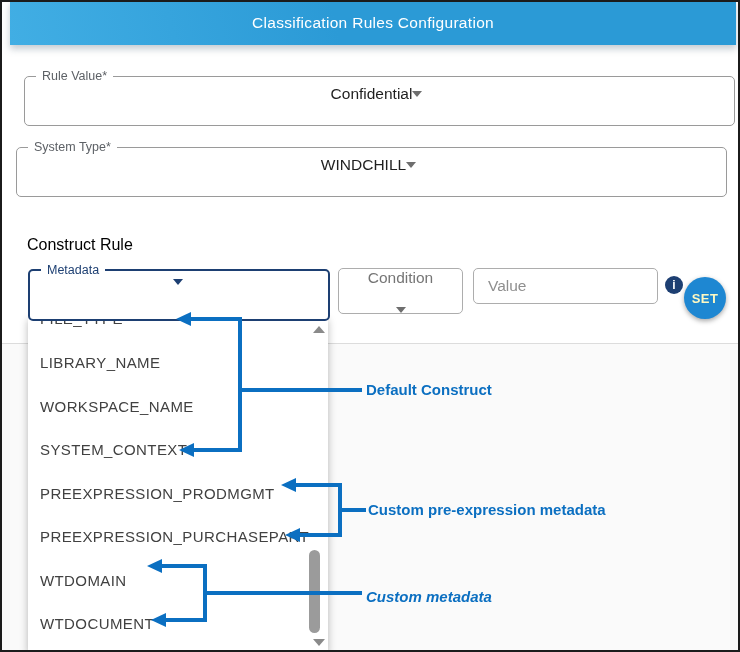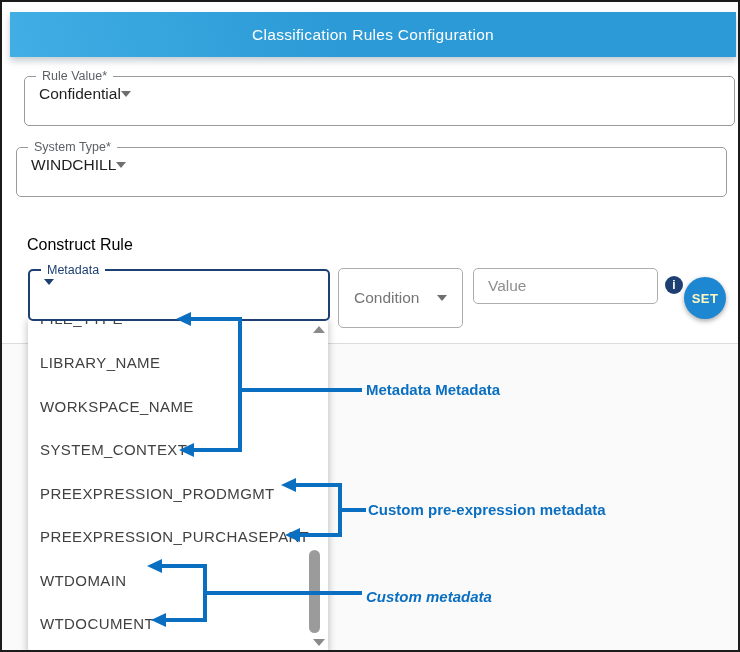--- a/index.html
+++ b/index.html
@@ -1,31 +1,31 @@
 <!DOCTYPE html>
 <html style="--header-blue: #2b9ad6; --header-blue-light: #41aee4; --navy: #1d3f72; --set-blue: #1e87d2; --ann-blue: #0b6fc1;"><head>
 <meta charset="utf-8">
 <style>
   html,body{margin:0;padding:0;background:#fff;font-family:"Liberation Sans",sans-serif;}
   #screen{position:relative;width:740px;height:652px;background:#fff;overflow:hidden;}
   .frame{position:absolute;inset:0;border:2px solid #1b1b1b;pointer-events:none;z-index:20;}
 
   
-  .header{position:absolute;left:10px;top:12px;width:726px;height:45px;
+  .header{position:absolute;left:10px;top:0;width:726px;height:45px;
     background:linear-gradient(75deg,var(--header-blue-light,#41aee4) 0%,var(--header-blue,#2b9ad6) 45%,var(--header-blue,#2391d0) 100%);
     display:flex;align-items:center;justify-content:center;
     box-shadow:0 4px 7px rgba(90,110,125,.35);z-index:3;}
   .header-title{color:#fff;font-size:15.5px;font-weight:500;letter-spacing:.3px;}
 
   
   fieldset.mfield{position:absolute;margin:0;padding:0;border:1px solid #9a9a9a;border-radius:5px;background:#fff;z-index:3;}
   fieldset.mfield legend{margin-left:11px;padding:0 6px;font-size:12.5px;color:#5d6166;line-height:1;}
   fieldset.navy{border:2px solid var(--navy,#1d3f72);}
   fieldset.navy legend{color:var(--navy,#1d3f72);}
-  .field-inner{display:flex;align-items:center;justify-content:flex-start;padding:2px 20px 10px 14px;}
+  .field-inner{display:flex;align-items:center;justify-content:center;padding:2px 20px 10px 14px;}
   .field-value{font-size:15.5px;color:#1f1f1f;}
   .caret{width:0;height:0;border-left:5px solid transparent;border-right:5px solid transparent;border-top:6px solid #6e6e6e;}
   .caret.navy{border-top-color:var(--navy,#1d3f72);}
 
   .section-heading{position:absolute;left:27px;top:236px;font-size:16px;color:#000000;z-index:3;}
 
   .plainbox{position:absolute;box-sizing:border-box;border:1px solid #adadad;border-radius:5px;background:#fff;
     display:flex;align-items:center;justify-content:space-between;padding:0 15px;z-index:3;}
   .plainbox .ph{font-size:15.5px;color:#757575;}
   input.valuein{position:absolute;box-sizing:border-box;border:1px solid #adadad;border-radius:5px;
@@ -88,21 +88,21 @@
   <div class="section-heading">Construct Rule</div>
 
   <fieldset class="mfield navy" style="left:28px;top:264px;width:298px;height:53px;z-index:3;">
     <legend>Metadata</legend>
     <div class="field-inner" style="padding-right:16px;">
       <span class="field-value"></span>
       <span class="caret navy"></span>
     </div>
   </fieldset>
 
-  <div class="plainbox" style="left:338px;top:268px;width:125px;height:60px;">
+  <div class="plainbox" style="left:338px;top:268px;width:125px;height:46px;flex-direction:column;">
     <span class="ph">Condition</span>
     <span class="caret"></span>
   </div>
 
   <input class="valuein" style="left: 473px; top: 268px; width: 185px; height: 36px;" type="text" placeholder="Value">
 
   <div class="info-badge">
     <span>i</span>
   </div>
   <button class="set-btn">SET</button>
@@ -123,21 +123,21 @@
     <div class="sb-thumb"></div>
     <div class="sb-arrow-down"></div>
   </div>
 
   <div class="ah" style="left:176px;top:312px;"></div>
   <div class="seg" style="left:190px;top:317px;width:52px;height:4px;"></div>
   <div class="seg" style="left:238px;top:317px;width:4px;height:135px;"></div>
   <div class="ah" style="left:179px;top:443px;"></div>
   <div class="seg" style="left:193px;top:448px;width:49px;height:4px;"></div>
   <div class="seg" style="left:242px;top:388px;width:120px;height:4px;"></div>
-  <div class="ann-label" style="left:366px;top:381px;">Metadata Metadata</div>
+  <div class="ann-label" style="left:366px;top:381px;">Default Construct</div>
 
   <div class="ah" style="left:281px;top:478px;"></div>
   <div class="seg" style="left:295px;top:483px;width:47px;height:4px;"></div>
   <div class="ah" style="left:285px;top:528px;"></div>
   <div class="seg" style="left:299px;top:533px;width:43px;height:4px;"></div>
   <div class="seg" style="left:338px;top:483px;width:4px;height:54px;"></div>
   <div class="seg" style="left:342px;top:508px;width:24px;height:4px;"></div>
   <div class="ann-label" style="left:368px;top:501px;">Custom pre-expression metadata</div>
 
   <div class="ah" style="left:147px;top:559px;"></div>

